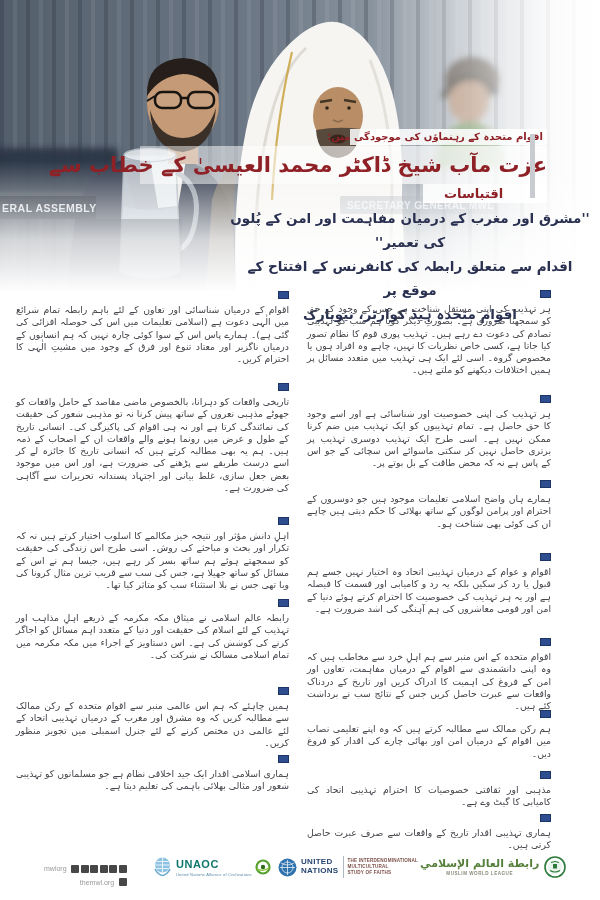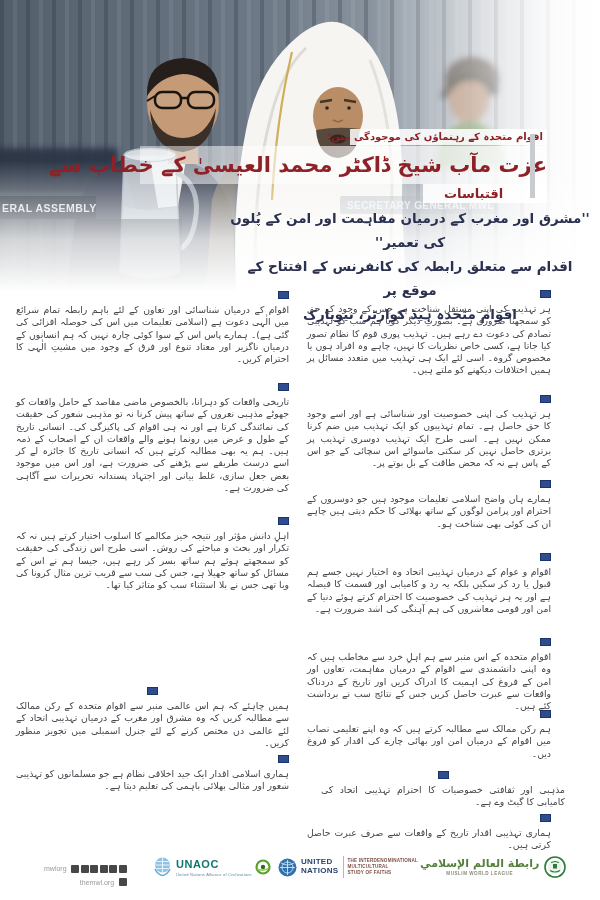--- a/index.html
+++ b/index.html
@@ -177,42 +177,46 @@
     <p>اقوام و عوام کے درمیان تہذیبی اتحاد وہ اختیار نہیں جسے ہم قبول یا رد کر سکیں بلکہ یہ رد و کامیابی اور قسمت کا فیصلہ ہے اور یہ ہر تہذیب کی خصوصیت کا احترام کرتے ہوئے دنیا کے امن اور قومی معاشروں کی ہم آہنگی کی اشد ضرورت ہے۔</p>
     </div>
   <div class="q" style="top:635px;right:49px;width:244px;">
     <span class="qm"></span>
     <p>اقوام متحدہ کے اس منبر سے ہم اہلِ خرد سے مخاطب ہیں کہ وہ اپنی دانشمندی سے اقوام کے درمیان مفاہمت، تعاون اور امن کے فروغ کی اہمیت کا ادراک کریں اور تاریخ کے دردناک واقعات سے عبرت حاصل کریں جس کے نتائج سب نے برداشت کئے ہیں۔</p>
     </div>
   <div class="q" style="top:707px;right:49px;width:244px;">
     <span class="qm"></span>
     <p>ہم رکن ممالک سے مطالبہ کرتے ہیں کہ وہ اپنے تعلیمی نصاب میں اقوام کے درمیان امن اور بھائی چارے کی اقدار کو فروغ دیں۔</p>
     </div>
-  <div class="q" style="top:768px;right:35px;width:244px;align-items:center;">
+  <div class="q" style="top:768px;right:49px;width:244px;">
     <span class="qm"></span>
     <p>مذہبی اور ثقافتی خصوصیات کا احترام تہذیبی اتحاد کی کامیابی کا گیٹ وے ہے۔</p>
     </div>
   <div class="q" style="top:811px;right:49px;width:244px;">
     <span class="qm"></span>
     <p>ہماری تہذیبی اقدار تاریخ کے واقعات سے صرف عبرت حاصل کرتی ہیں۔</p>
     </div>
 
   <div class="q" style="top:288px;right:311px;width:273px;">
     <span class="qm"></span>
     <p>اقوام کے درمیان شناسائی اور تعاون کے لئے باہم رابطہ تمام شرائع میں الٰہی دعوت ہے (اسلامی تعلیمات میں اس کی حوصلہ افزائی کی گئی ہے)۔ ہمارے پاس اس کے سوا کوئی چارہ نہیں کہ ہم انسانوں کے درمیان ناگزیر اور معتاد تنوع اور فرق کے وجود میں مشیتِ الٰہی کا احترام کریں۔</p>
     </div>
   <div class="q" style="top:380px;right:311px;width:273px;">
     <span class="qm"></span>
     <p>تاریخی واقعات کو دہرانا، بالخصوص ماضی مقاصد کے حامل واقعات کو جھوٹے مذہبی نعروں کے ساتھ پیش کرنا نہ تو مذہبی شعور کی حقیقت کی نمائندگی کرتا ہے اور نہ ہی اقوام کی پاکیزگی کی۔ انسانی تاریخ کے طول و عرض میں رونما ہونے والے واقعات ان کے اصحاب کے ذمہ ہیں۔ ہم یہ بھی مطالبہ کرتے ہیں کہ انسانی تاریخ کا جائزہ لے کر اسے درست طریقے سے پڑھنے کی ضرورت ہے، اور اس میں موجود بعض جعل سازی، غلط بیانی اور اجتہاد پسندانہ تحریرات سے آگاہی کی ضرورت ہے۔</p>
     </div>
   <div class="q" style="top:514px;right:311px;width:273px;">
     <span class="qm"></span>
     <p>اہلِ دانش مؤثر اور نتیجہ خیز مکالمے کا اسلوب اختیار کرتے ہیں نہ کہ تکرار اور بحث و مباحثے کی روش۔ اسی طرح اس زندگی کی حقیقت کو سمجھتے ہوئے ہم ساتھ بسر کر رہے ہیں، جیسا ہم نے اس کے مسائل کو ساتھ جھیلا ہے، جس کی سب سے قریب ترین مثال کرونا کی وبا تھی جس نے بلا استثناء سب کو متاثر کیا تھا۔</p>
     </div>
-  <div class="q" style="top:684px;right:311px;width:273px;align-items:center;">
+  <div class="q" style="top:596px;right:311px;width:273px;">
+    <span class="qm"></span>
+    <p>رابطہ عالم اسلامی نے میثاق مکہ مکرمہ کے ذریعے اہلِ مذاہب اور تہذیب کے لئے اسلام کی حقیقت اور دنیا کے متعدد اہم مسائل کو اجاگر کرنے کی کوشش کی ہے۔ اس دستاویز کے اجراء میں مکہ مکرمہ میں تمام اسلامی مسالک نے شرکت کی۔</p>
+    </div>
+  <div class="q" style="top:684px;right:311px;width:273px;">
     <span class="qm"></span>
     <p>ہمیں چاہئے کہ ہم اس عالمی منبر سے اقوام متحدہ کے رکن ممالک سے مطالبہ کریں کہ وہ مشرق اور مغرب کے درمیان تہذیبی اتحاد کے لئے عالمی دن مختص کرنے کے لئے جنرل اسمبلی میں تجویز منظور کریں۔</p>
     </div>
   <div class="q" style="top:752px;right:311px;width:273px;">
     <span class="qm"></span>
     <p>ہماری اسلامی اقدار ایک جید اخلاقی نظام ہے جو مسلمانوں کو تہذیبی شعور اور مثالی بھلائی باہمی کی تعلیم دیتا ہے۔</p>
     </div>
 
   <div class="social">
     <div class="srow">

